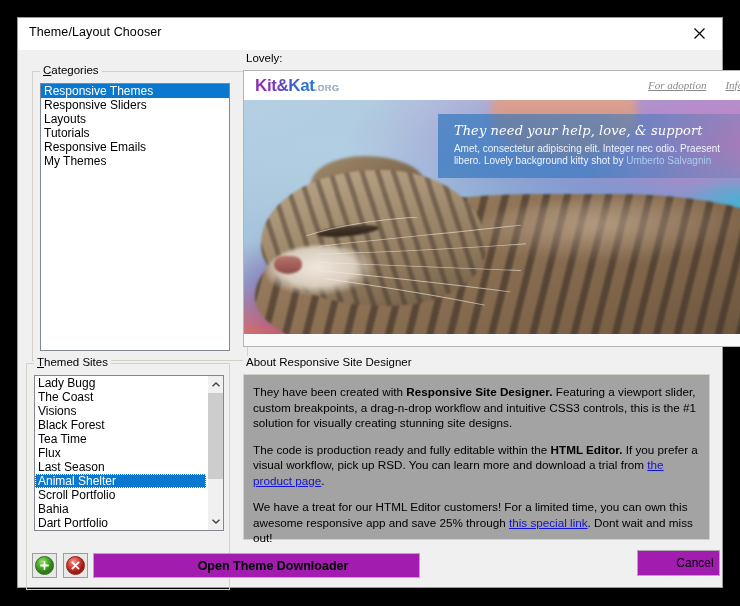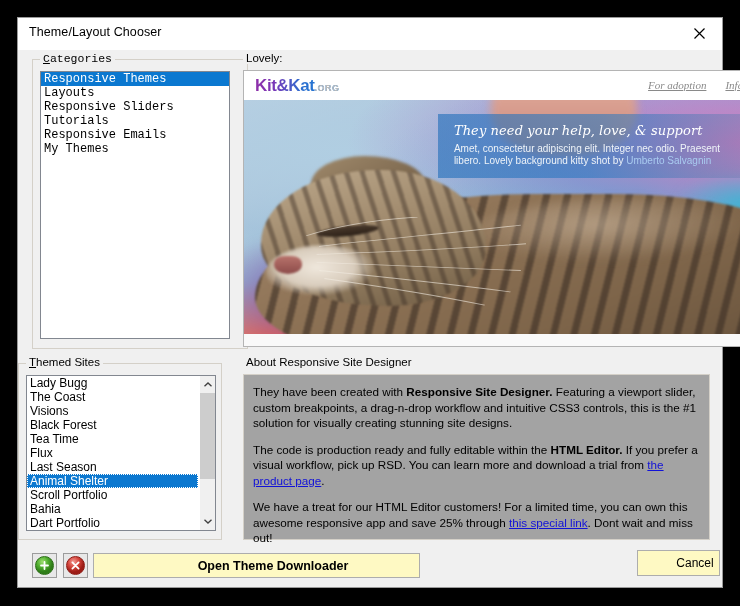--- a/index.html
+++ b/index.html
@@ -288,21 +288,21 @@
     font-size: 11.7px;
     line-height: 15.5px;
     color: #000;
   }
   #about-box b { font-weight: bold; }
   #about-box a { color: #1212d8; text-decoration: underline; }
 
   
   .btn {
     position: absolute;
-    background: #fef9c3;
+    background: #a21caf;
     border: 1px solid #adadad;
     box-sizing: border-box;
     font-size: 12px;
     color: #000;
     display: flex;
     align-items: center;
     justify-content: center;
     cursor: pointer;
     font-family: "Liberation Sans", sans-serif;
     padding-left: 33px;
@@ -343,37 +343,37 @@
 
   <div id="titlebar">
     <div class="title">Theme/Layout Chooser</div>
     <div id="close-btn">
       <svg width="11" height="11" viewBox="0 0 11 11" aria-hidden="true">
         <path d="M0.5 0.5 L10.5 10.5 M10.5 0.5 L0.5 10.5" stroke="#000" stroke-width="1.2" fill="none"></path>
       </svg>
     </div>
   </div>
 
-  <div class="groupbox" style="left:14px; top:41px; width:216px; height:290px;font-family:Liberation Mono, monospace;">
+  <div class="groupbox" style="left:14px; top:53px; width:216px; height:290px;">
     <div class="gb-label">
       <u>C</u><span>ategories</span>
     </div>
     <div class="listbox" style="left:7px; top:11px; width:190px; height:268px;">
       <div id="categories-rows">
           <div class="listrow sel">Responsive Themes</div>
+          <div class="listrow">Responsive Sliders</div>
           <div class="listrow">Layouts</div>
-          <div class="listrow">Responsive Sliders</div>
           <div class="listrow">Tutorials</div>
           <div class="listrow">Responsive Emails</div>
           <div class="listrow">My Themes</div>
         </div>
     </div>
   </div>
 
-  <div class="groupbox" style="left:0; top:345px; width:204px; height:177px;">
+  <div class="groupbox" style="left:8px; top:345px; width:204px; height:227px;">
     <div class="gb-label">
       <u>T</u><span>hemed Sites</span>
     </div>
     <div class="listbox" style="left:7px; top:11px; width:190px; height:156px;">
       <div id="themed-rows" style="position:absolute; left:0; top:0; right:17px;">
           <div class="listrow">Lady Bugg</div>
           <div class="listrow">The Coast</div>
           <div class="listrow">Visions</div>
           <div class="listrow">Black Forest</div>
           <div class="listrow">Tea Time</div>

